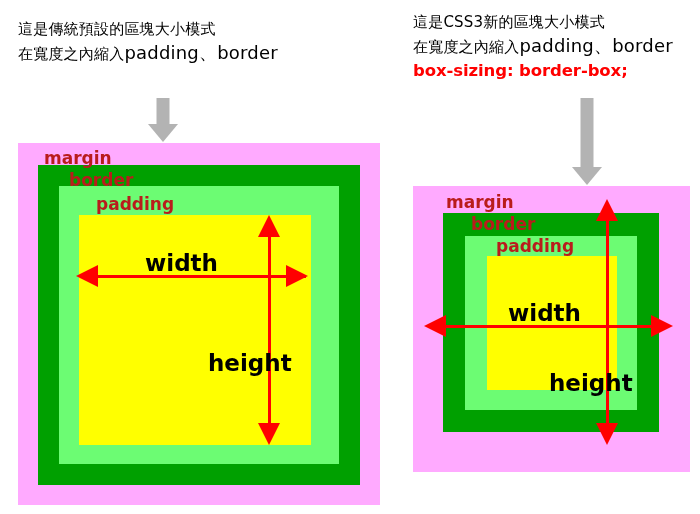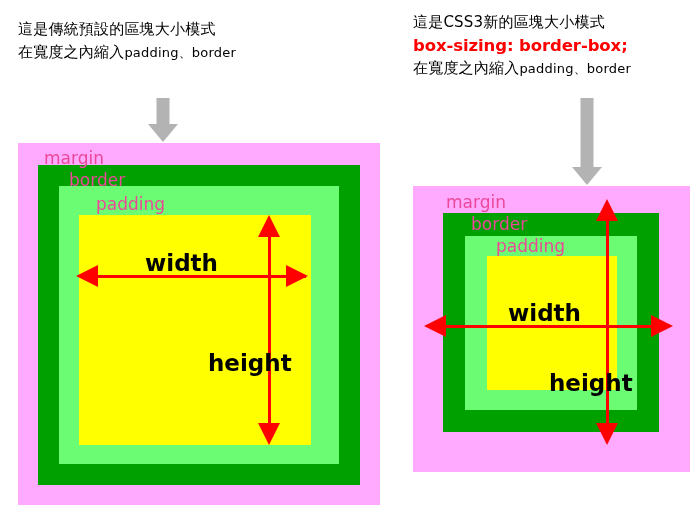--- a/index.html
+++ b/index.html
@@ -31,21 +31,21 @@
     font-size: 15px;
     line-height: 23px;
     letter-spacing: 0.2px;
   }
   .cap-code {
     color: #ff0000;
     font-weight: bold;
     font-size: 16.5px;
     letter-spacing: -0.1px;
   }
-  .cap-latin { font-size: 13px; }
+  .cap-latin { font-size: 18px; }
 
   
   .gray-arrow { position: absolute; }
   .gray-arrow .shaft {
     position: absolute;
     left: 50%;
     top: 0;
     transform: translateX(-50%);
     width: 13px;
     background: #b3b3b3;
@@ -68,23 +68,23 @@
   #gray-arrow-right .head  { top: 69px; }
 
   
   .margin-box  { position: absolute; background: #ffaaff; }
   .border-box  { position: absolute; background: #00a000; }
   .padding-box { position: absolute; background: #6cfc73; }
   .content-box { position: absolute; background: #ffff00; }
 
   .box-label {
     position: absolute;
-    font-weight: normal;
+    font-weight: bold;
     font-size: 17px;
-    color: #ec4899;
+    color: #b91c1c;
     white-space: nowrap;
     line-height: 17px;
   }
 
   
   .mline-h, .mline-v { position: absolute; background: #ff0000; }
   .mline-h { height: 3px; }
   .mline-v { width: 3px; }
 
   .ahead { position: absolute; width: 0; height: 0; }
@@ -191,22 +191,22 @@
   <div class="ahead ahead-up" id="height-head-u-l"></div>
   <div class="ahead ahead-down" id="height-head-d-l"></div>
   <span class="dim-label" id="height-label-left">height</span>
 </div>
 
 <div class="panel" id="panel-right">
 </div>
 
 <div class="caption" id="caption-right">
   <span class="cap-line">這是CSS3新的區塊大小模式</span>
+  <span class="cap-line"><span>在寬度之內縮入</span><span class="cap-latin">padding、border</span></span>
   <span class="cap-line cap-code">box-sizing: border-box;</span>
-  <span class="cap-line"><span>在寬度之內縮入</span><span class="cap-latin">padding、border</span></span>
 </div>
 
 <div class="gray-arrow" id="gray-arrow-right">
   <div class="shaft"></div>
   <div class="head"></div>
 </div>
 
 <div class="margin-box" id="margin-box-right"></div>
 <div class="border-box" id="border-box-right"></div>
 <div class="padding-box" id="padding-box-right"></div>

